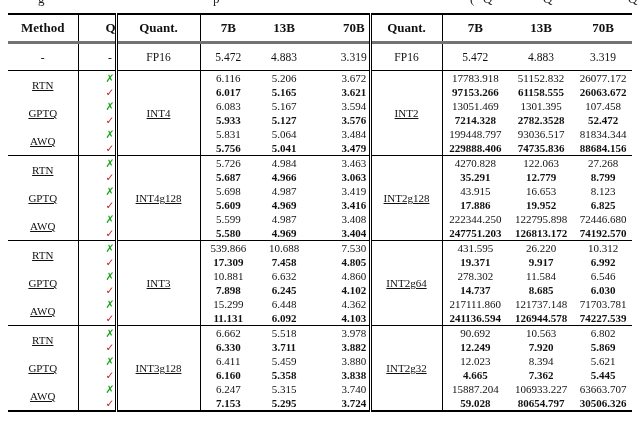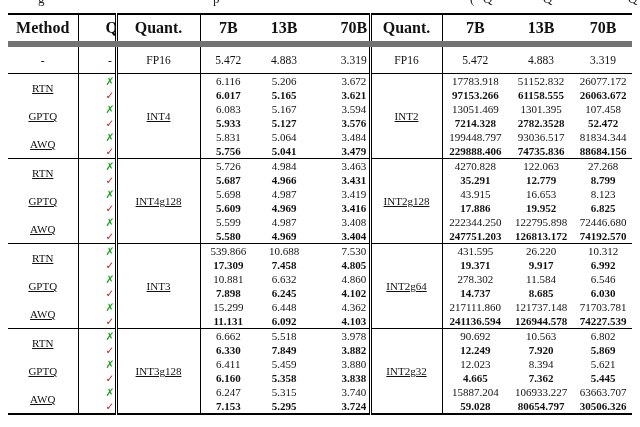--- a/index.html
+++ b/index.html
@@ -34,23 +34,23 @@
   }
   th, td {
     padding: 0;
     text-align: center;
     vertical-align: middle;
     white-space: nowrap;
     overflow: hidden;
   }
   thead th {
     height: 26px;
-    font-size: 16px;
+    font-size: 13px;
     font-weight: bold;
-    border-bottom: 6px solid #737373;
+    border-bottom: 3px solid #737373;
   }
   tbody.baseline td {
     height: 26px;
     font-size: 11.5px;
     border-bottom: 1.5px solid #000;
   }
   tbody.section { border-top: 1px solid #000; }
   tbody.section:first-of-type { border-top: 0; }
   tbody.section td {
     height: 14px;
@@ -193,21 +193,21 @@
           <td class="c-val bRd">3.463</td>
           <td class="c-quant" rowspan="6">INT2g128</td>
           <td class="c-val bL">4270.828</td>
           <td class="c-val">122.063</td>
           <td class="c-val">27.268</td>
         </tr>
         <tr class="row-check">
           <td class="bL bRd"><span class="mark" style="color: rgb(196, 26, 26);">✓</span></td>
           <td class="c-val bL">5.687</td>
           <td class="c-val">4.966</td>
-          <td class="c-val bRd">3.431</td>
+          <td class="c-val bRd">3.063</td>
           <td class="c-val bL">35.291</td>
           <td class="c-val">12.779</td>
           <td class="c-val">8.799</td>
         </tr>
         <tr class="row-cross">
           <td class="c-method" rowspan="2">GPTQ</td>
           <td class="bL bRd"><span class="mark" style="color: rgb(31, 161, 31);">✗</span></td>
           <td class="c-val bL">5.698</td>
           <td class="c-val">4.987</td>
           <td class="c-val bRd">3.419</td>
@@ -314,21 +314,21 @@
           <td class="c-val">5.518</td>
           <td class="c-val bRd">3.978</td>
           <td class="c-quant" rowspan="6">INT2g32</td>
           <td class="c-val bL">90.692</td>
           <td class="c-val">10.563</td>
           <td class="c-val">6.802</td>
         </tr>
         <tr class="row-check">
           <td class="bL bRd"><span class="mark" style="color: rgb(196, 26, 26);">✓</span></td>
           <td class="c-val bL">6.330</td>
-          <td class="c-val">7.849</td>
+          <td class="c-val">3.711</td>
           <td class="c-val bRd">3.882</td>
           <td class="c-val bL">12.249</td>
           <td class="c-val">7.920</td>
           <td class="c-val">5.869</td>
         </tr>
         <tr class="row-cross">
           <td class="c-method" rowspan="2">GPTQ</td>
           <td class="bL bRd"><span class="mark" style="color: rgb(31, 161, 31);">✗</span></td>
           <td class="c-val bL">6.411</td>
           <td class="c-val">5.459</td>

